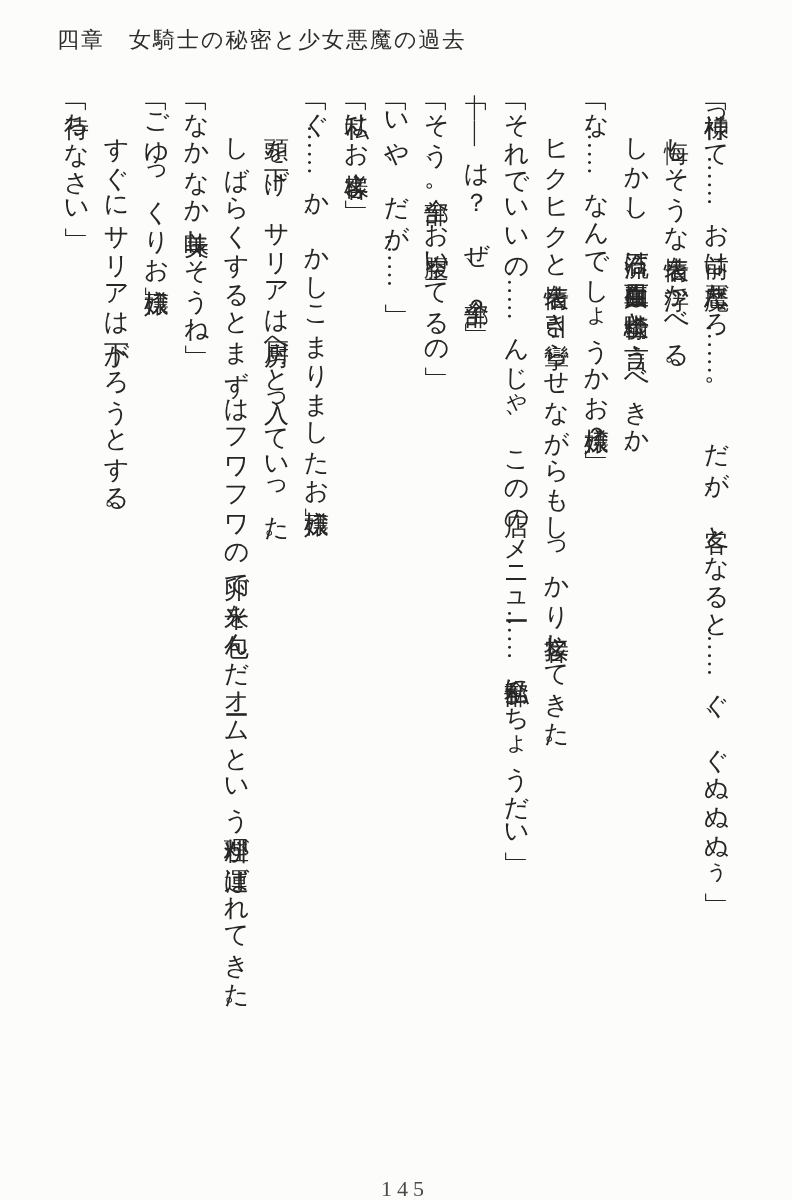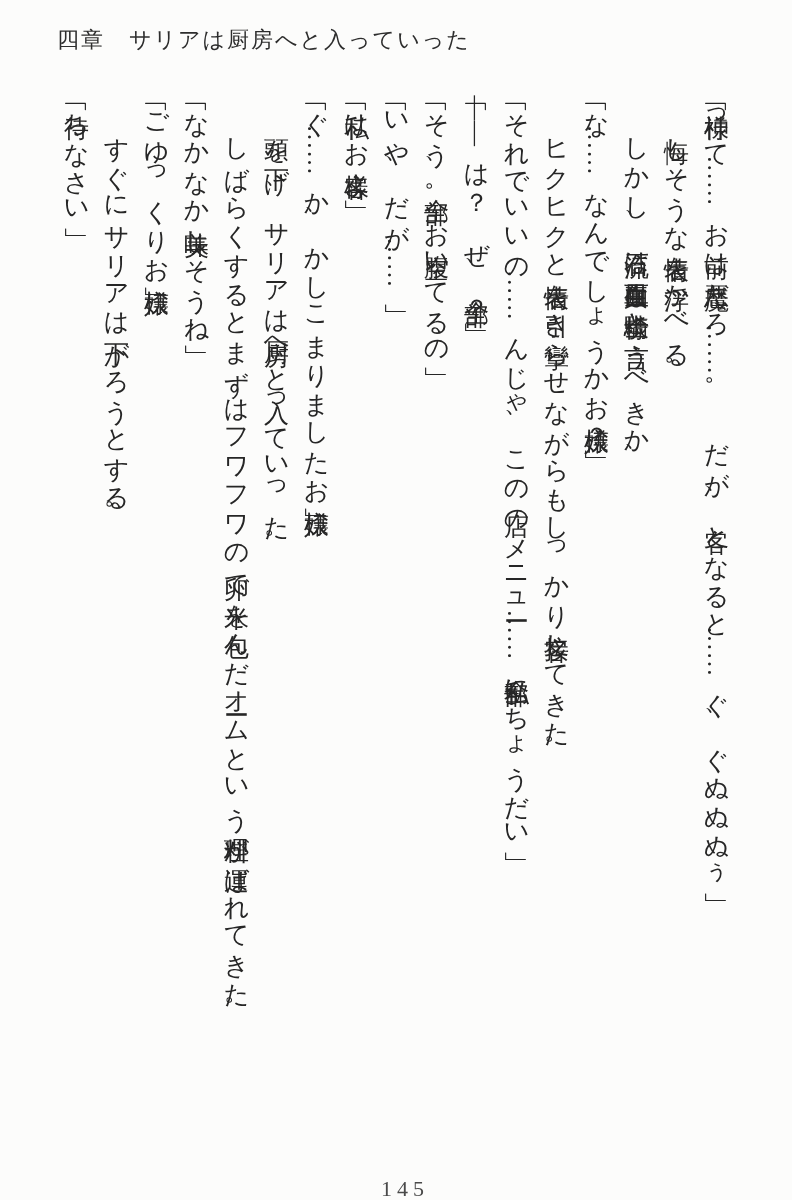--- a/index.html
+++ b/index.html
@@ -54,21 +54,21 @@
     font-size: 22px;
     letter-spacing: 5px;
     color: #4a4a4a;
   }
 </style>
 </head>
 <body>
 
 <div class="page">
 
-  <div class="chapter-header">四章　サリアは厨房へと入っていった</div>
+  <div class="chapter-header">四章　女騎士の秘密と少女悪魔の過去</div>
 
   <div class="text-block">
     <p class="line">「神様って……お前は悪魔だろ……。　だが、客となると……ぐ、ぐぬぬぬぅ」</p>
     <p class="line">　悔しそうな表情を浮かべる。</p>
     <p class="line">　しかし、流石は生真面目な騎士様と言うべきか、</p>
     <p class="line">「な……なんでしょうかお嬢様？」</p>
     <p class="line">　ヒクヒクと表情を引き攣らせながらもしっかり接客してきた。</p>
     <p class="line">「それでいいの……んじゃ、この店のメニュー……全部私にちょうだい」</p>
     <p class="line">「――は？　ぜ、全部？」</p>
     <p class="line">「そう、全部。お腹空いてるの」</p>

